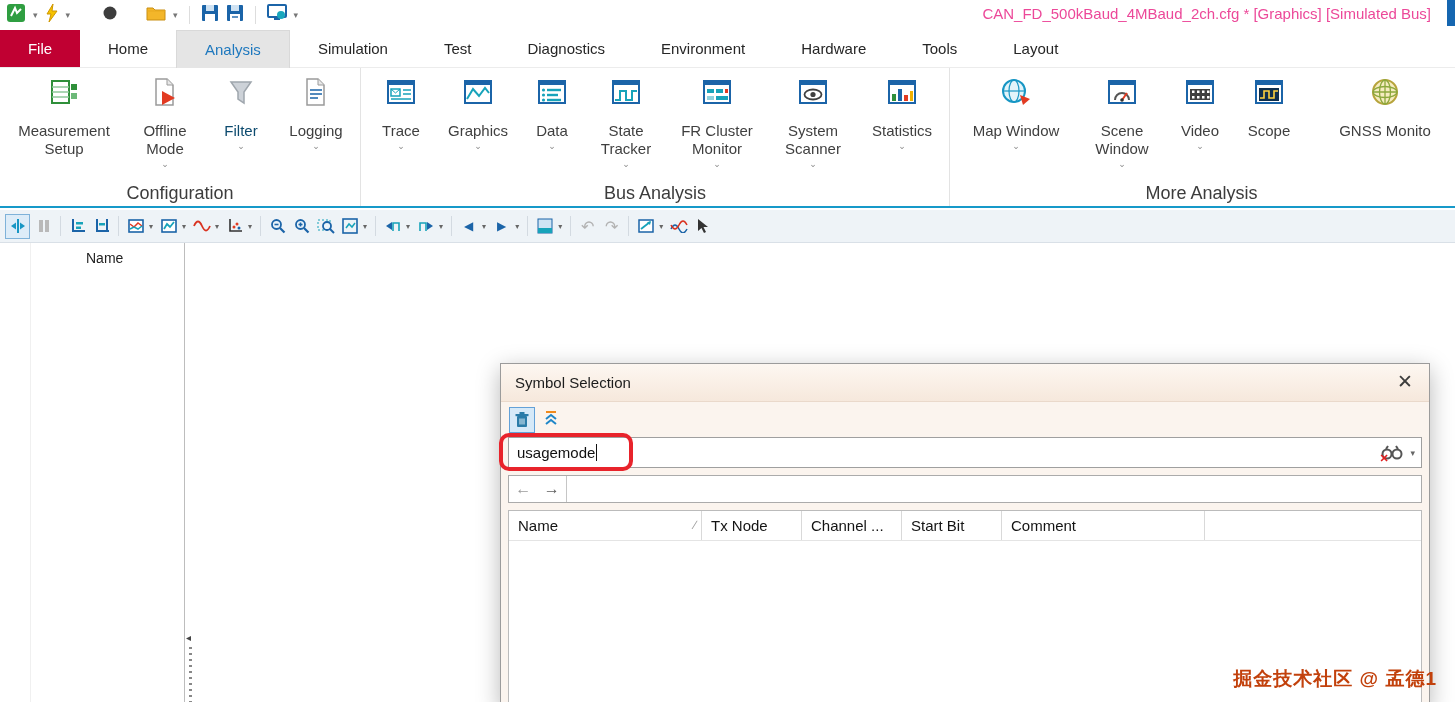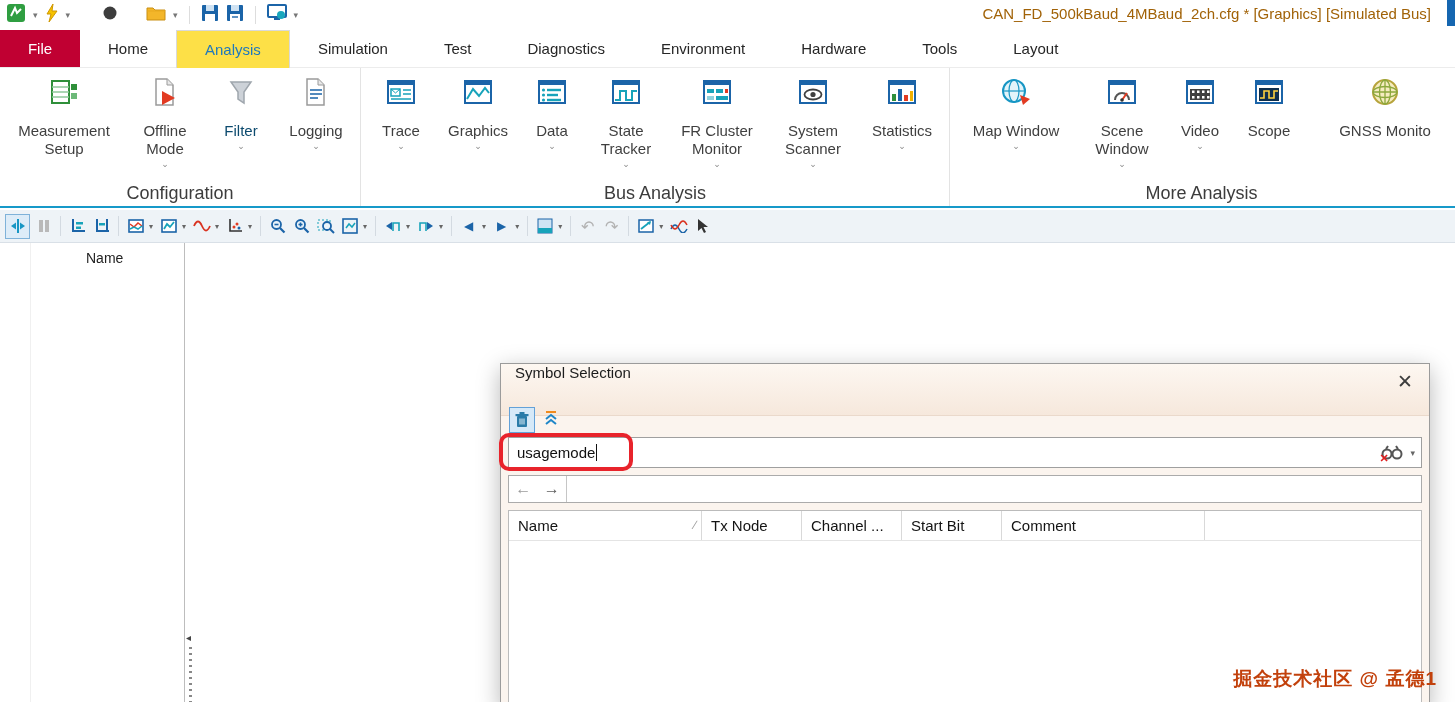--- a/index.html
+++ b/index.html
@@ -9,30 +9,30 @@
     font-family:"Liberation Sans", sans-serif;
     background:#fff; position:relative;
   }
   .screen { position:absolute; inset:0; background:#fff; overflow:hidden; }
 
   
   .titlebar { position:absolute; left:0; top:0; width:100%; height:30px; background:#fff; }
   .qat { position:absolute; left:6px; top:0; height:30px; display:flex; align-items:center; gap:7px; }
   .qat .caret { font-size:9px; color:#777; }
   .qat .divider { width:1px; height:18px; background:#ddd; margin:0 4px; }
-  .win-title { position:absolute; right:24px; top:5px; font-size:15px; color:#a16207; white-space:nowrap; }
+  .win-title { position:absolute; right:24px; top:5px; font-size:15px; color:#ec4899; white-space:nowrap; }
   .edge-accent { position:absolute; right:0; top:0; width:8px; height:26px; background:#1566b0; }
 
   
   .menubar { position:absolute; top:30px; left:0; width:100%; height:38px; background:#fff;
              display:flex; align-items:stretch; border-bottom:1px solid #ececec; }
   .file-tab { width:80px; background:#c00032; color:#fff; display:flex; align-items:center;
               justify-content:center; font-size:15px; }
   .tab { padding:0 28px; display:flex; align-items:center; font-size:15px; color:#262626; }
-  .tab.active { color:#1e78be; border:1px solid #d9d9d9; border-bottom:none; background:#fde047; margin-bottom:-1px; }
+  .tab.active { color:#1e78be; border:1px solid #d9d9d9; border-bottom:none; background:#e5e5e5; margin-bottom:-1px; }
 
   
   .ribbon { position:absolute; top:68px; left:0; width:100%; height:140px; background:#fff;
             border-bottom:2px solid #1799c9; display:flex; overflow:hidden; }
   .rgroup { display:flex; flex-direction:column; border-right:1px solid #e3e3e3; padding:0 4px; }
   .rgroup:last-child { border-right:none; }
   .ritems { flex:1; display:flex; align-items:flex-start; }
   .ritem { display:flex; flex-direction:column; align-items:center; margin:6px 9px 0; }
   .ricon { height:36px; display:flex; align-items:center; justify-content:center; }
   .rlabel { font-size:15px; color:#3f3f3f; text-align:center; line-height:18px; margin-top:12px; }
@@ -57,23 +57,23 @@
   .tree-subcol { position:absolute; left:30px; top:0; bottom:0; width:1px; background:#f0f0f0; }
   .tree-header { position:absolute; left:86px; top:7px; font-size:14px; color:#222; }
   .splitter { position:absolute; left:186px; top:0; bottom:0; width:11px; }
   .split-arrow { position:absolute; left:0; top:390px; font-size:10px; color:#444; line-height:10px; }
   .split-dots { position:absolute; left:3px; top:404px; width:3px; height:55px;
                 background:repeating-linear-gradient(#888 0 2px, transparent 2px 6px); }
 
   
   .dialog { position:absolute; left:500px; top:363px; width:930px; height:345px;
             background:#fbf4ee; border:1px solid #9b9b9b; box-shadow:0 6px 22px rgba(0,0,0,.28); z-index:10; }
-  .dlg-title { position:absolute; left:0; top:0; right:0; height:52px;
+  .dlg-title { position:absolute; left:0; top:0; right:0; height:38px;
                background:linear-gradient(#fdf7f1,#f6e8dc); border-bottom:1px solid #ead9cb;
-               display:flex; padding:0 14px; font-size:15px; color:#1c1c1c; }
+               display:flex; align-items:center; padding:0 14px; font-size:15px; color:#1c1c1c; }
   .dlg-close { position:absolute; right:16px; top:8px; font-size:19px; color:#3c3c3c; line-height:20px; }
   .dlg-tools { position:absolute; left:8px; top:42px; height:28px; display:flex; align-items:center; gap:8px; }
   .trash-btn { width:26px; height:26px; border:1px solid #63a1d8; background:#d6e9f8;
                display:flex; align-items:center; justify-content:center; }
   .dlg-search { position:absolute; left:7px; right:7px; top:73px; height:31px; background:#fff;
                 border:1px solid #9f9f9f; display:flex; align-items:center; padding-left:8px; }
   .search-text { font-size:15px; color:#111; }
   .cursor-bar { display:inline-block; width:1px; height:17px; background:#111; margin-left:1px; vertical-align:middle; }
   .search-right { position:absolute; right:6px; top:0; height:29px; display:flex; align-items:center; gap:5px; }
   .binoc-wrap { position:relative; width:24px; height:18px; }

